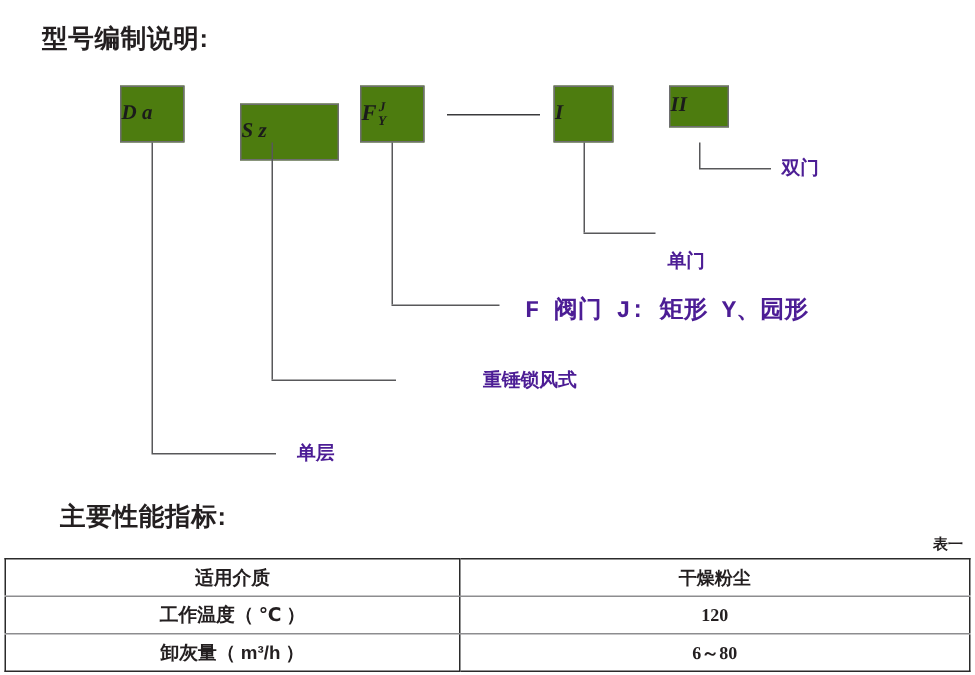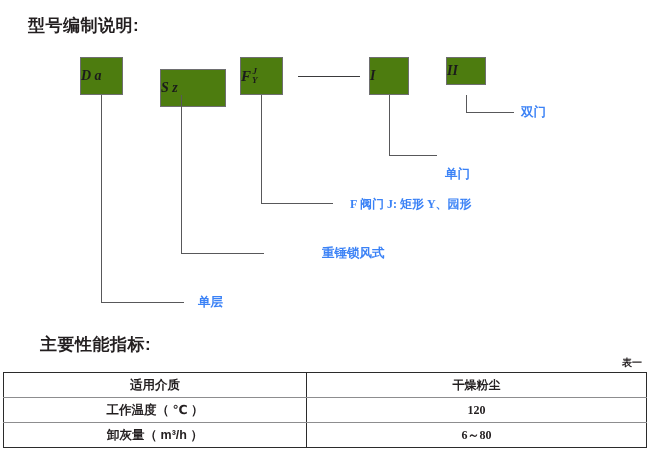--- a/index.html
+++ b/index.html
@@ -88,25 +88,25 @@
     position: absolute;
     height: 0;
     border-top: 1.6px solid #3a3a3c;
   }
 
   .leader-label {
     position: absolute;
     font-size: 12.5px;
     font-weight: bold;
     white-space: nowrap;
-    color: #3b82f6;
+    color: #4c1d95;
   }
   .leader-label.serif-mix {
-    font-family: Liberation Serif, serif;
-    font-size: 12px;
+    font-family: Liberation Mono, monospace;
+    font-size: 16px;
   }
 
   
   #table-caption {
     position: absolute;
     right: 8px;
     top: 356px;
     font-size: 10px;
     font-weight: bold;
     white-space: nowrap;

